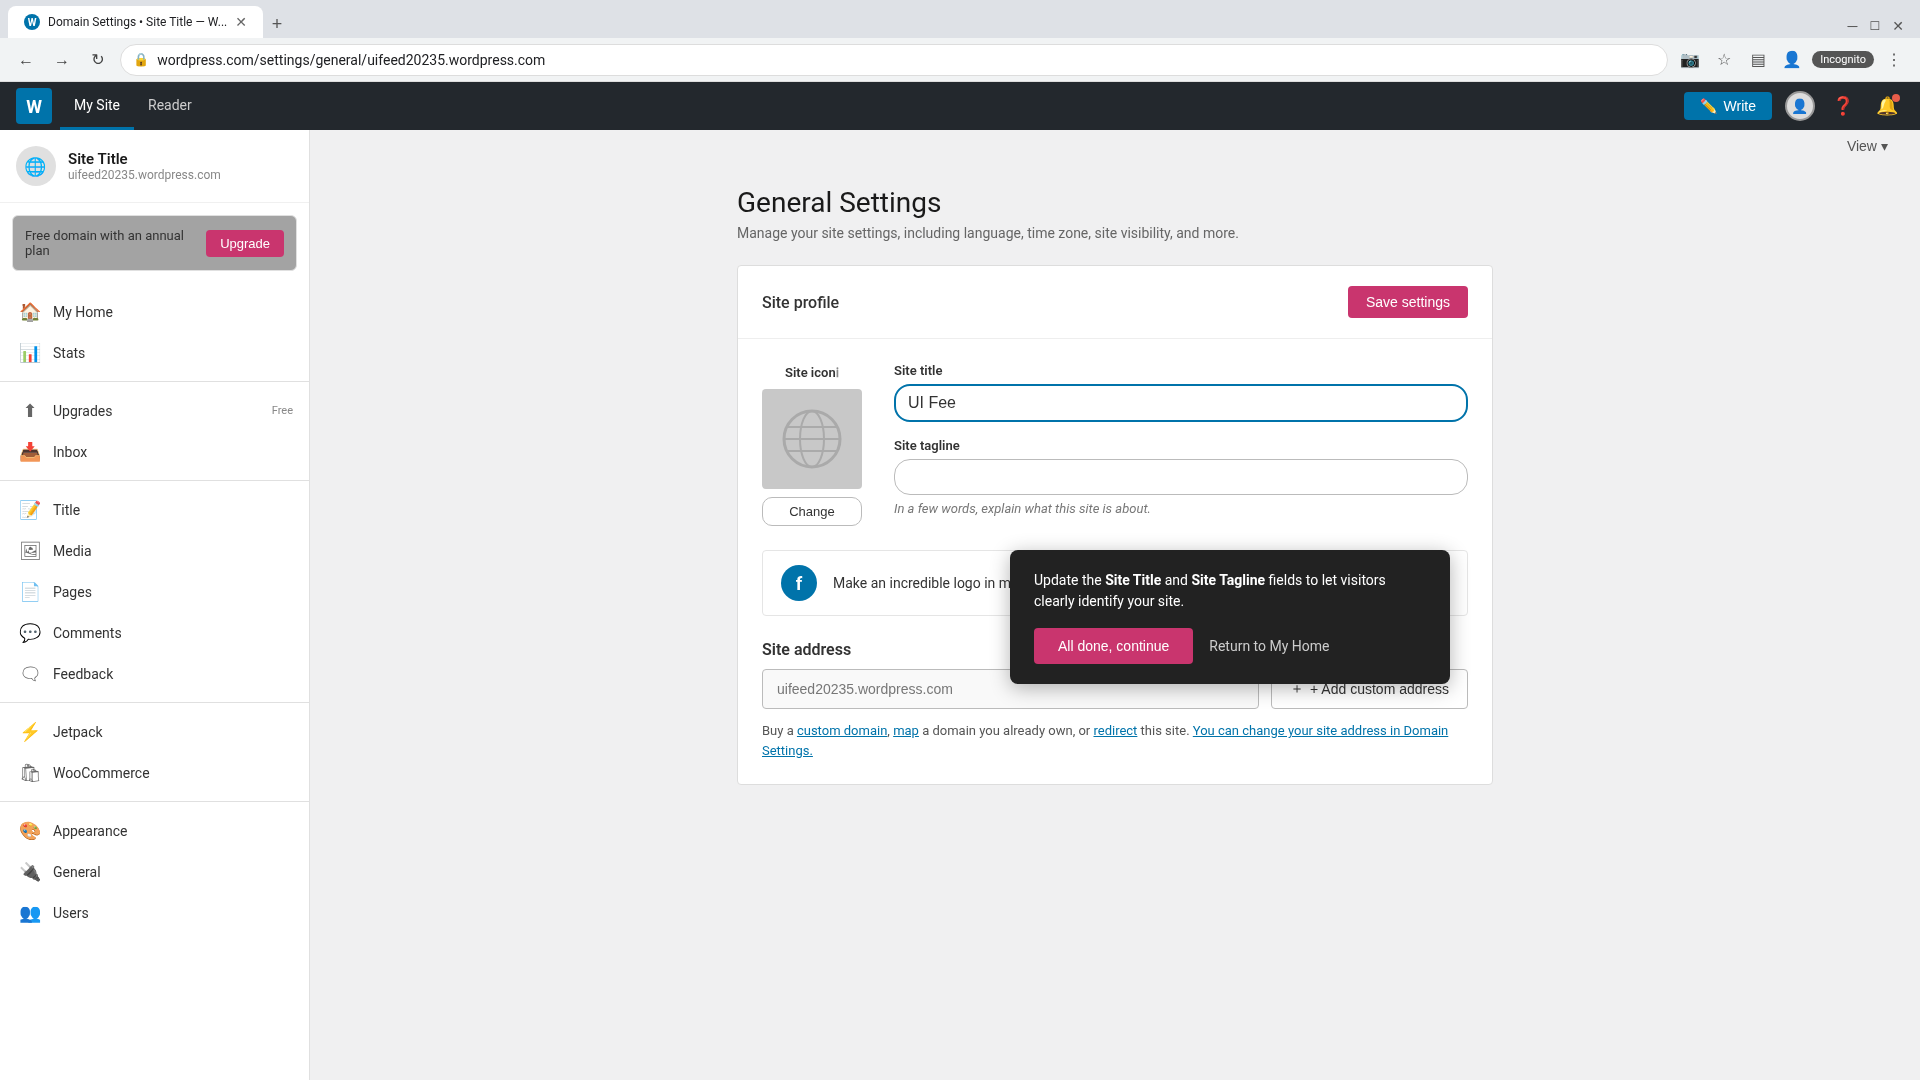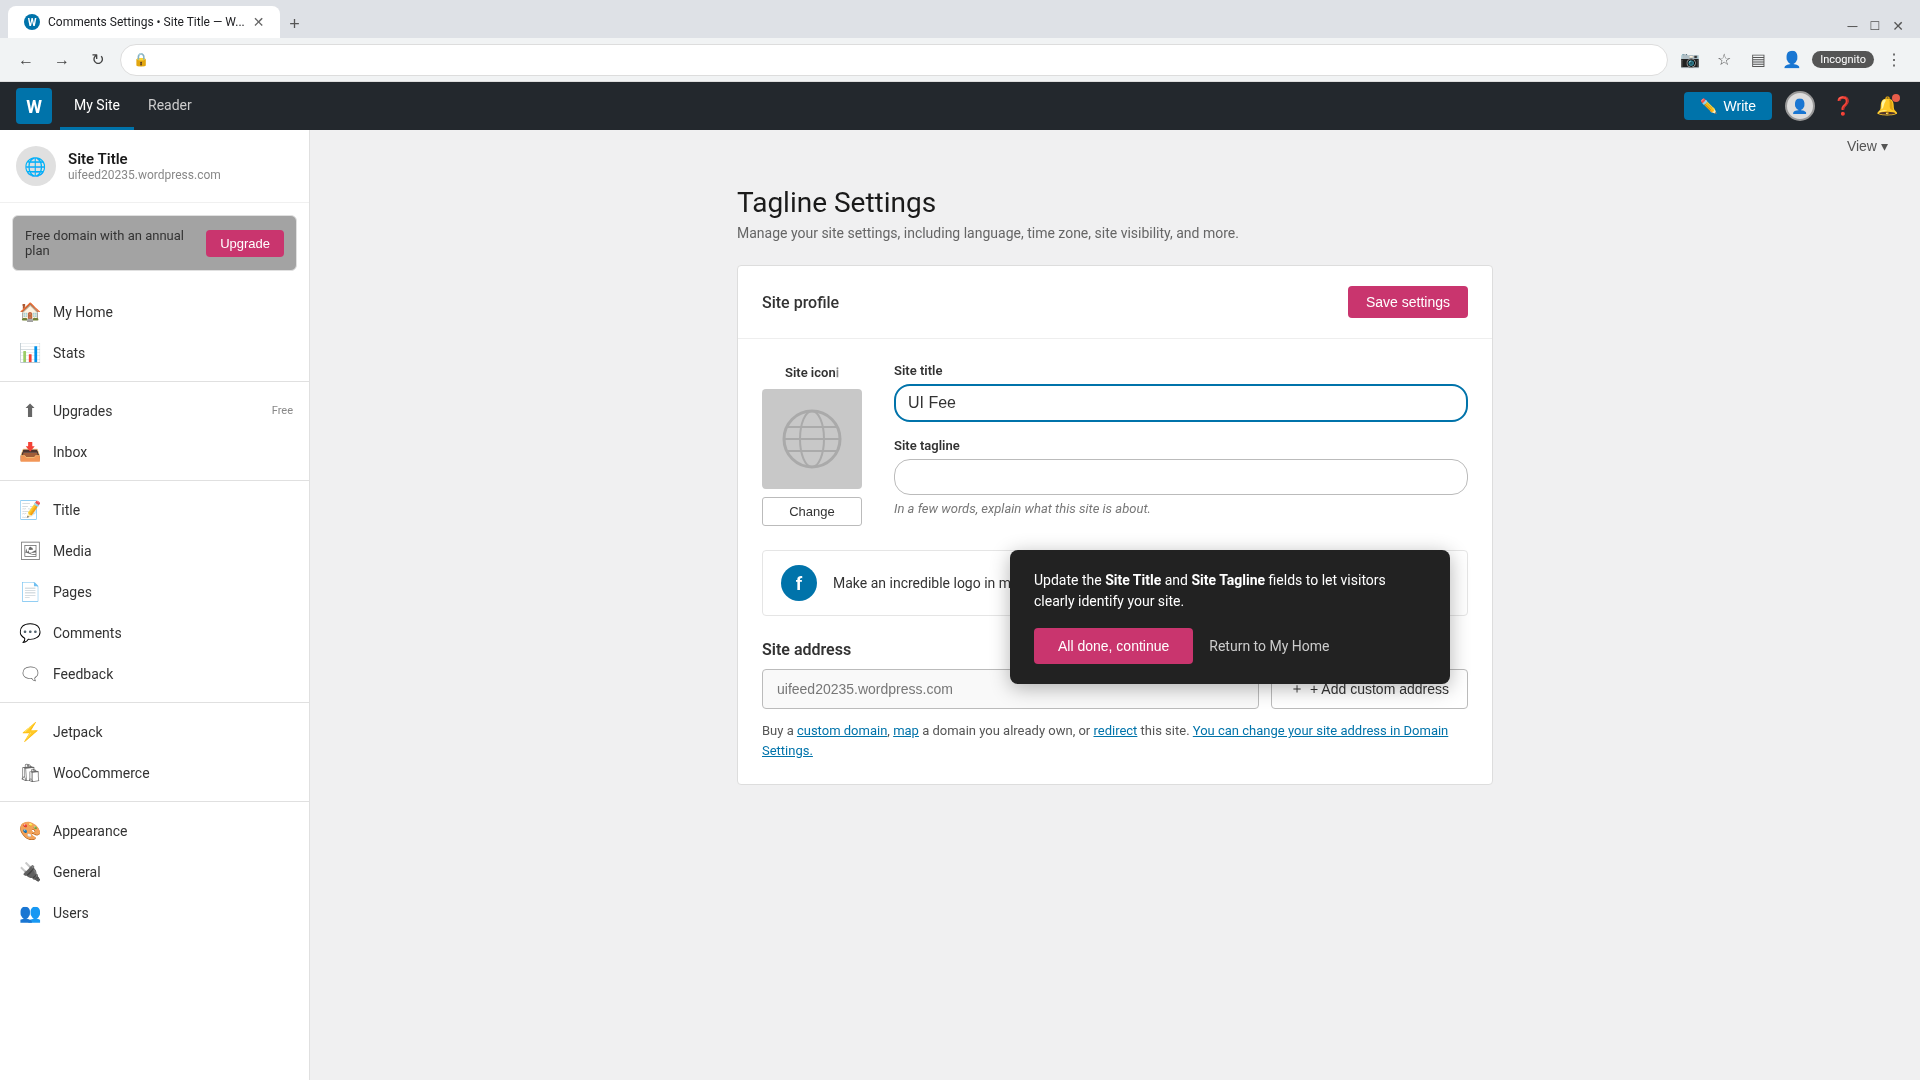--- a/index.html
+++ b/index.html
@@ -321,21 +321,21 @@
     .site-icon-preview {
       width: 100px; height: 100px;
       background: #c8c8c8;
       border-radius: 4px;
       display: flex; align-items: center; justify-content: center;
       font-size: 40px; color: #888;
     }
     .change-icon-btn {
       background: #fff;
       border: 1px solid #bbb;
-      border-radius: 3px;
+      border-radius: 10px;
       padding: 6px 16px;
       font-size: 13px;
       cursor: pointer;
       color: #333;
       width: 100%;
     }
 
     .site-title-section { flex: 1; display: flex; flex-direction: column; gap: 16px; }
     .field-group { display: flex; flex-direction: column; gap: 6px; }
     .field-label { font-size: 13px; font-weight: 600; color: #333; }
@@ -463,38 +463,39 @@
     ::-webkit-scrollbar-thumb { background: #ccc; border-radius: 3px; }
   </style>
 </head>
 <body>
 
 <div class="browser-chrome">
 
   <div style="background:#dee1e6; display:flex; align-items:flex-end; height:38px; padding:0 8px;">
     <div class="browser-tab">
       <div class="tab-favicon">W</div>
-      <span class="tab-title">Comments Settings • Site Title — W...</span>
+      <span class="tab-title">Domain Settings • Site Title — W...</span>
       <span class="tab-close">✕</span>
     </div>
     <button class="new-tab-btn">+</button>
 
     <div style="margin-left:auto; display:flex; gap:12px; align-items:center; padding-right:8px; padding-bottom:4px;">
       <span style="font-size:14px; color:#555; cursor:pointer;">─</span>
       <span style="font-size:12px; color:#555; cursor:pointer;">☐</span>
       <span style="font-size:14px; color:#555; cursor:pointer;">✕</span>
     </div>
   </div>
 
   <div class="browser-controls">
     <button class="nav-btn">←</button>
     <button class="nav-btn">→</button>
     <button class="nav-btn">↻</button>
     <div class="address-bar">
       <span class="lock-icon">🔒</span>
+      <span class="url-text">wordpress.com/settings/general/uifeed20235.wordpress.com</span>
     </div>
     <div class="browser-actions">
       <button class="browser-action-btn" title="camera">📷</button>
       <button class="browser-action-btn">☆</button>
       <button class="browser-action-btn">▤</button>
       <button class="browser-action-btn">👤</button>
       <span class="incognito-badge">Incognito</span>
       <button class="browser-action-btn">⋮</button>
     </div>
   </div>
@@ -610,21 +611,21 @@
       <div class="main-content">
 
         <div class="content-header">
           <button class="view-btn">
             <span>View</span>
             <span>▾</span>
           </button>
         </div>
 
         <div class="settings-container">
-          <h1 class="page-title">Tagline Settings</h1>
+          <h1 class="page-title">General Settings</h1>
           <p class="page-subtitle">Manage your site settings, including language, time zone, site visibility, and more.</p>
 
           <div class="settings-card">
             <div class="card-header">
               <span class="card-header-title">Site profile</span>
               <button class="save-settings-btn">Save settings</button>
             </div>
 
             <div class="card-body">
               <div class="form-row">

